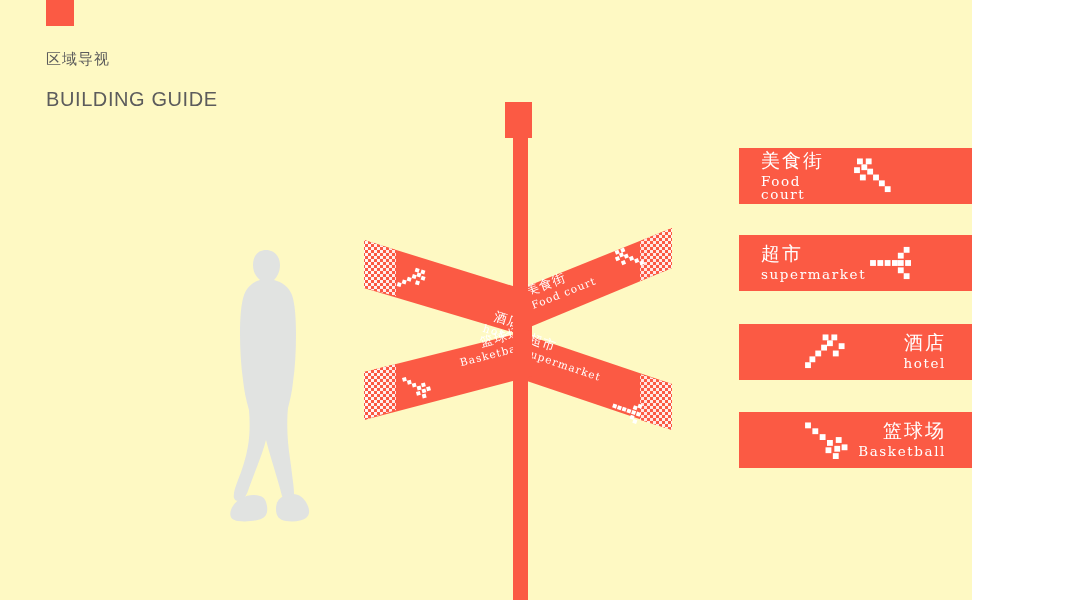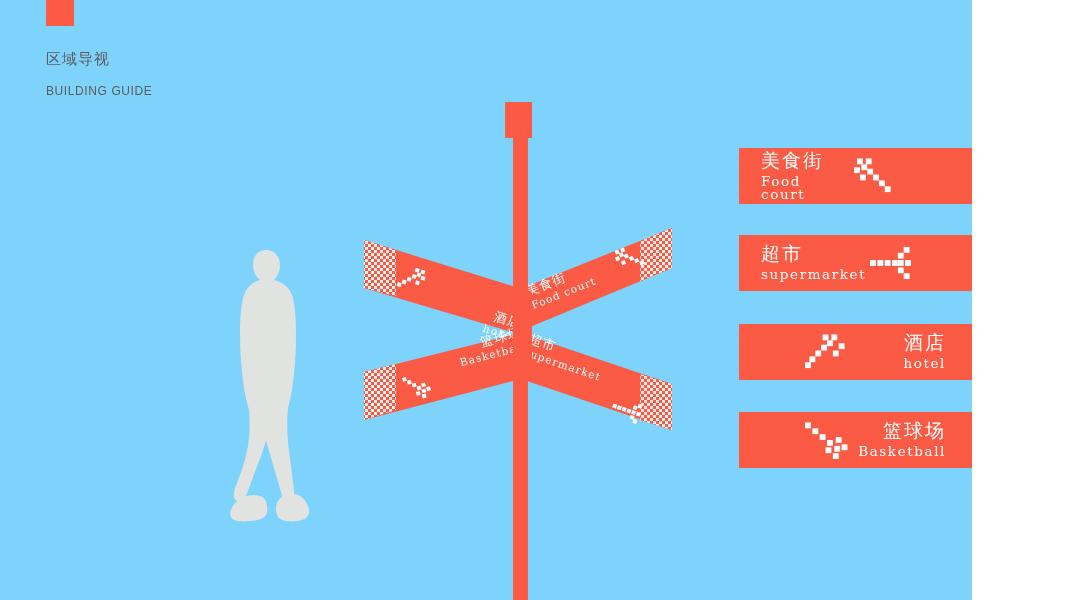--- a/index.html
+++ b/index.html
@@ -2,35 +2,35 @@
 <html><head>
 <meta charset="utf-8">
 <style>
   * { box-sizing: border-box; margin: 0; padding: 0; }
   html, body {
     width: 1066px; height: 600px;
     background: #ffffff;
     font-family: "Liberation Sans", sans-serif;
     overflow: hidden;
   }
-  #stage { position: relative; width: 972px; height: 600px; background: #7dd3fc; }
+  #stage { position: relative; width: 972px; height: 600px; background: #fef9c3; }
 
   
   #brand-mark {
     position: absolute; left: 46px; top: 0; width: 28px; height: 26px;
     background: #fb5a44;
   }
   #header-block { position: absolute; left: 46px; top: 48px; }
   #title-cn {
     font-size: 15px; color: #5c5c5c; letter-spacing: 1px; line-height: 22px;
     font-family: "DejaVu Sans", sans-serif;
   }
   #title-en {
-    font-size: 12px; color: #5c5c5c; letter-spacing: 0.6px; line-height: 24px;
-    margin-top: 9px; font-family: "Liberation Sans", sans-serif;
+    font-size: 20px; color: #5c5c5c; letter-spacing: 0.6px; line-height: 24px;
+    margin-top: 17px; font-family: "Liberation Sans", sans-serif;
   }
 
   
   #person { position: absolute; left: 222px; top: 248px; width: 92px; height: 280px; }
 
   
   #signpost { position: absolute; left: 350px; top: 100px; width: 350px; height: 500px; }
 
   
   .panel {

